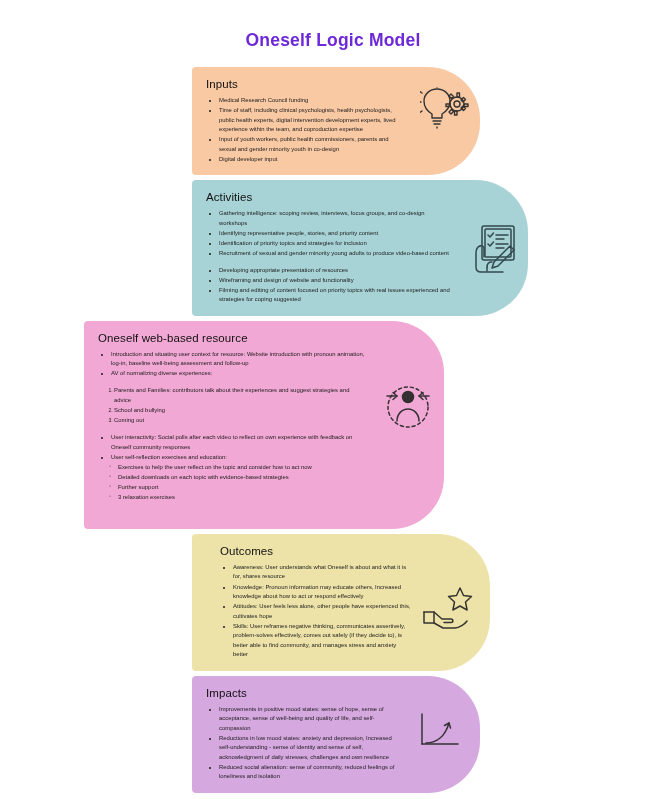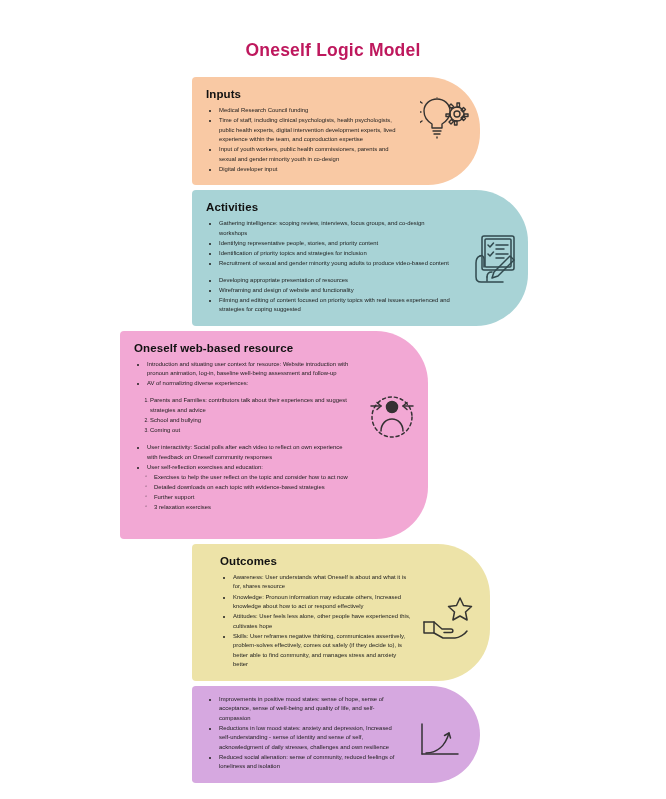--- a/index.html
+++ b/index.html
@@ -16,49 +16,49 @@
   .page {
     position: relative;
     width: 666px;
     height: 799px;
     background: #ffffff;
   }
   .title {
     text-align: center;
     font-size: 17.5px;
     font-weight: bold;
-    color: #be185d;
+    color: #6d28d9;
     letter-spacing: 0.2px;
-    padding-top: 40px;
+    padding-top: 30px;
     margin: 0 0 16px 0;
   }
   .model {
     position: relative;
     padding: 0;
   }
   .band {
     position: relative;
     box-sizing: border-box;
     margin: 0 auto;
     border-top-right-radius: 52px;
     border-bottom-right-radius: 52px;
     border-top-left-radius: 4px;
     border-bottom-left-radius: 4px;
     padding: 9px 78px 10px 14px;
     overflow: hidden;
   }
   .band-inputs    { width: 288px; margin-left: 192px; background: #F9C9A4; }
   .band-activities{ width: 336px; margin-left: 192px; background: #A8D3D6; margin-top: 5px;}
-  .band-resource  { width: 308px; margin-left: 120px; background: #F2A8D4; margin-top: 5px;}
+  .band-resource  { width: 360px; margin-left: 84px; background: #F2A8D4; margin-top: 5px;}
   .band-outcomes  { width: 298px; margin-left: 192px; background: #EDE3A8; margin-top: 5px; padding-left: 28px;}
   .band-impacts   { width: 288px; margin-left: 192px; background: #D6A8E0; margin-top: 5px;}
 
   .band-heading {
     font-size: 11.5px;
-    font-weight: bold;
+    font-weight: normal;
     color: #111111;
     margin: 2px 0 6px 0;
     letter-spacing: 0.1px;
   }
   ul.bullets, ol.numbers {
     margin: 0 0 0 0;
     padding-left: 13px;
     list-style-position: outside;
   }
   ul.bullets { list-style-type: disc; }
@@ -213,20 +213,21 @@
         <svg width="54" height="44" viewBox="0 0 54 44" fill="none" stroke="#2b2b2b" stroke-width="1.5" stroke-linecap="round" stroke-linejoin="round">
           <path d="M38 2 l3.5 7.5 8 1 -6 5.5 1.6 8 -7.1 -4 -7.1 4 1.6 -8 -6 -5.5 8 -1 z"></path>
           <path d="M2 26 l10 0 l8 7 l9 0 c2.5 0 2.5 3.5 0 3.5 l-7 0"></path>
           <path d="M2 26 l0 11 l10 0 l0 -11"></path>
           <path d="M12 37 l9 5 l12 0 c4 0 10 -4 12 -7"></path>
         </svg>
       </span>
     </div>
 
     <div class="band band-impacts">
+      <div class="band-heading">Impacts</div>
       <ul class="bullets">
         <li>Improvements in positive mood states: sense of hope, sense of acceptance, sense of well-being and quality of life, and self-compassion</li>
         <li>Reductions in low mood states: anxiety and depression, Increased self-understanding - sense of identity and sense of self, acknowledgment of daily stresses, challenges and own resilience</li>
         <li>Reduced social alienation: sense of community, reduced feelings of loneliness and isolation</li>
       </ul>
       <span class="icon icon-impacts">
         <svg width="44" height="42" viewBox="0 0 44 42" fill="none" stroke="#2b2b2b" stroke-width="1.5" stroke-linecap="round" stroke-linejoin="round">
           <line x1="4" y1="2" x2="4" y2="32"></line>
           <line x1="4" y1="32" x2="40" y2="32"></line>
           <path d="M8 31 c10 0 19 -6 23 -20"></path>

